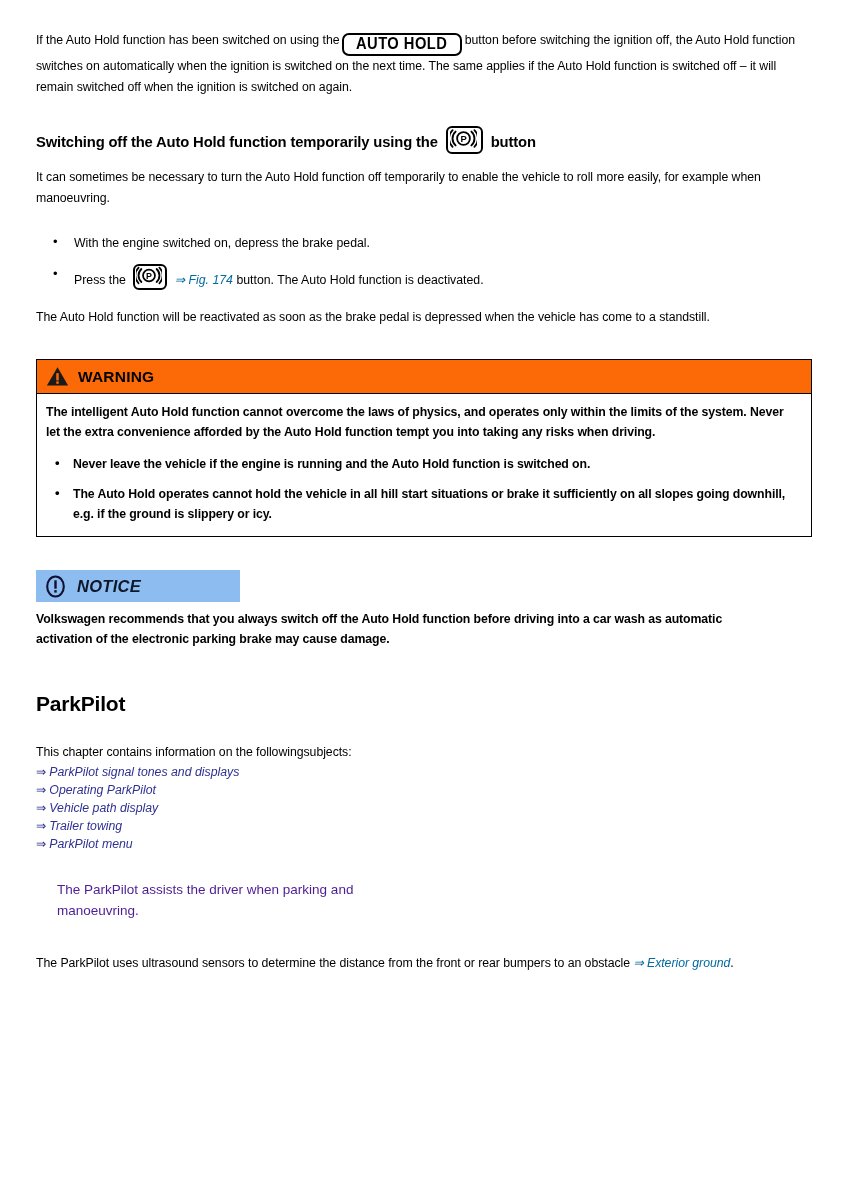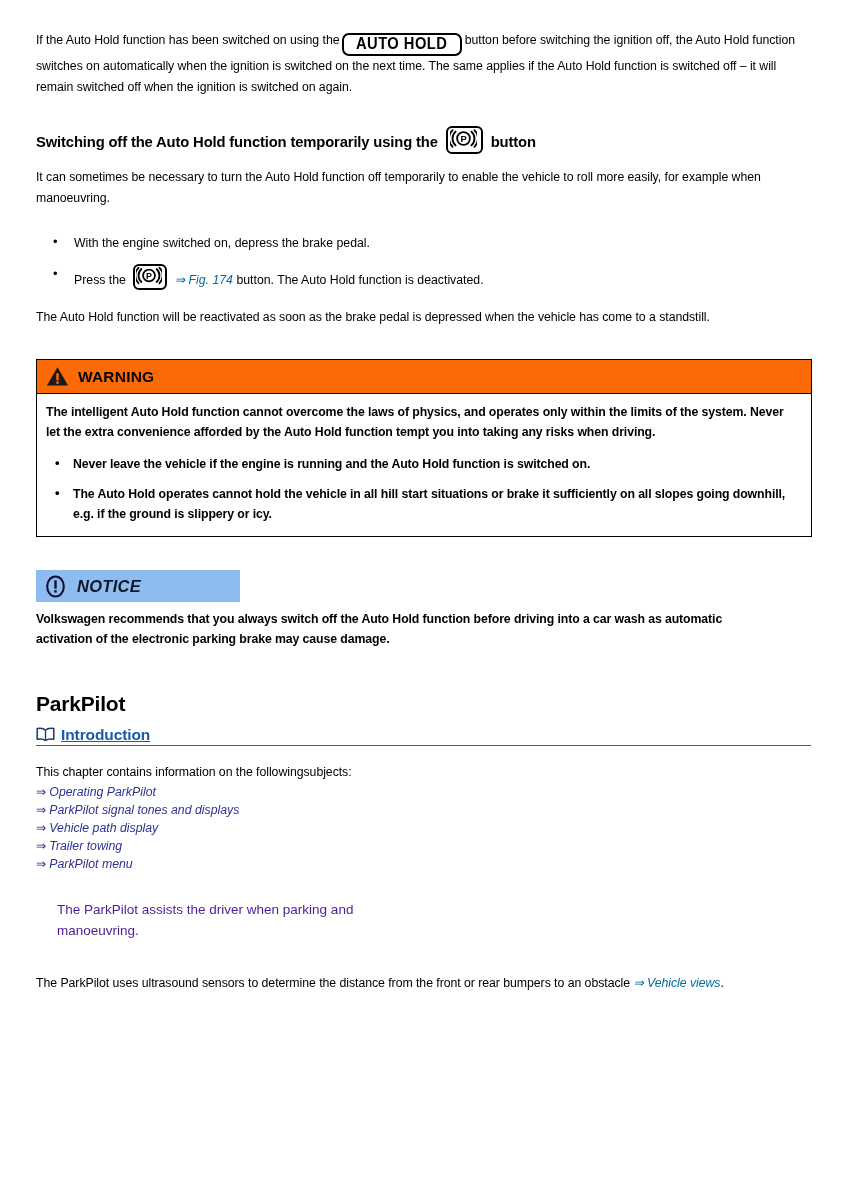--- a/index.html
+++ b/index.html
@@ -330,40 +330,32 @@
     </div>
     <div class="notice-body">
       <p class="ntext" style="width:745px">Volkswagen recommends that you always switch off the Auto Hold function before driving into a car wash as automatic activation of the electronic parking brake may cause damage.</p>
     </div>
   </div>
 
   <div style="height:42px"></div>
   <h1 class="chapter">ParkPilot</h1>
 
   <div style="height:9px"></div>
-  <div class="sub-head-wrap">
-    <svg class="bookicon" width="19" height="15" viewBox="0 0 19 15">
-      <path d="M9.5 3.2 C7.6 1.3 4.4 1.1 1.2 1.6 L1.2 12.2 C4.4 11.7 7.6 11.9 9.5 13.6" fill="none" stroke="#1a3a6b" stroke-width="1.5" stroke-linejoin="round"></path>
-      <path d="M9.5 3.2 C11.4 1.3 14.6 1.1 17.8 1.6 L17.8 12.2 C14.6 11.7 11.4 11.9 9.5 13.6" fill="none" stroke="#1a3a6b" stroke-width="1.5" stroke-linejoin="round"></path>
-      <line x1="9.5" y1="3.4" x2="9.5" y2="13.4" stroke="#1a3a6b" stroke-width="1.3"></line>
-    </svg>
-    <span class="ttl">Introduction</span>
-  </div>
 
   <div style="height:16px"></div>
   <p class="body">This chapter contains information on the followingsubjects:</p>
 
   <ul class="xref-list">
+    <li><span class="arrow">⇒</span><span>ParkPilot signal tones and displays</span></li>
     <li><span class="arrow">⇒</span><span>Operating ParkPilot</span></li>
-    <li><span class="arrow">⇒</span><span>ParkPilot signal tones and displays</span></li>
     <li><span class="arrow">⇒</span><span>Vehicle path display</span></li>
     <li><span class="arrow">⇒</span><span>Trailer towing</span></li>
     <li><span class="arrow">⇒</span><span>ParkPilot menu</span></li>
   </ul>
 
   <div style="height:25px"></div>
   <div class="blue-block" style="width:300px">The ParkPilot assists the driver when parking and manoeuvring.</div>
 
   <div style="height:32px"></div>
   <p class="body"><span>The ParkPilot uses ultrasound sensors to determine the distance from the front or rear bumpers to an obstacle</span>
-    <span class="xref">⇒ Vehicle views</span><span>.</span></p>
+    <span class="xref">⇒ Exterior ground</span><span>.</span></p>
 
 </div>
 
 </body></html>

